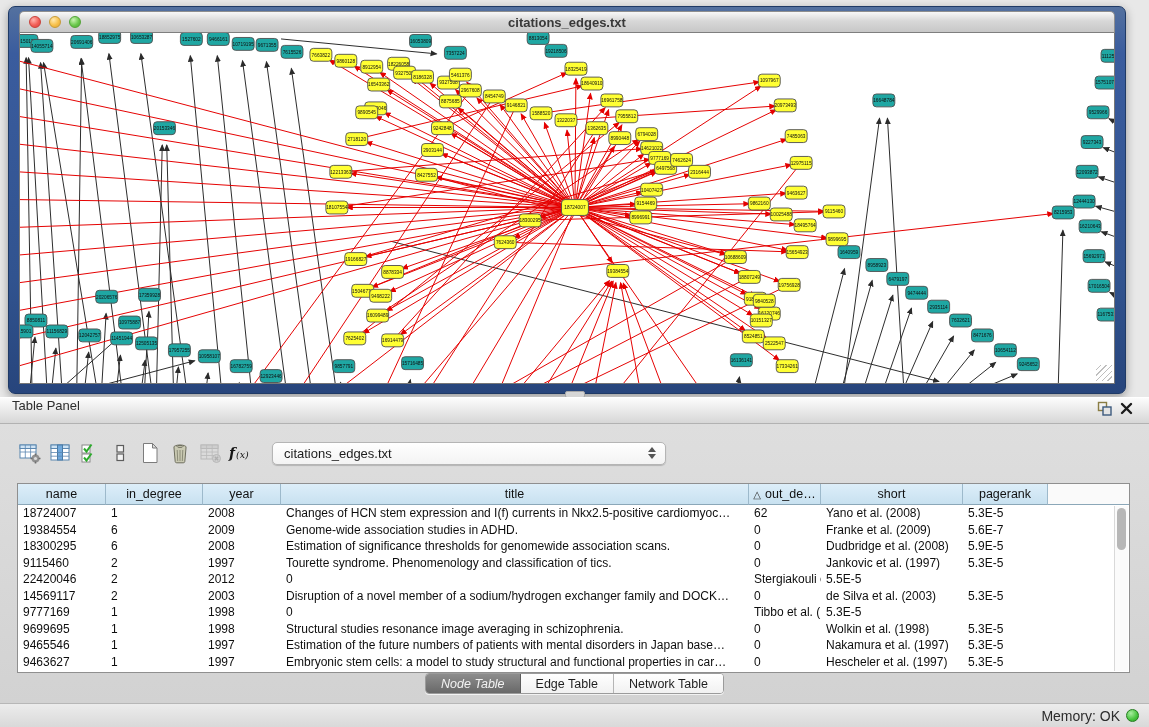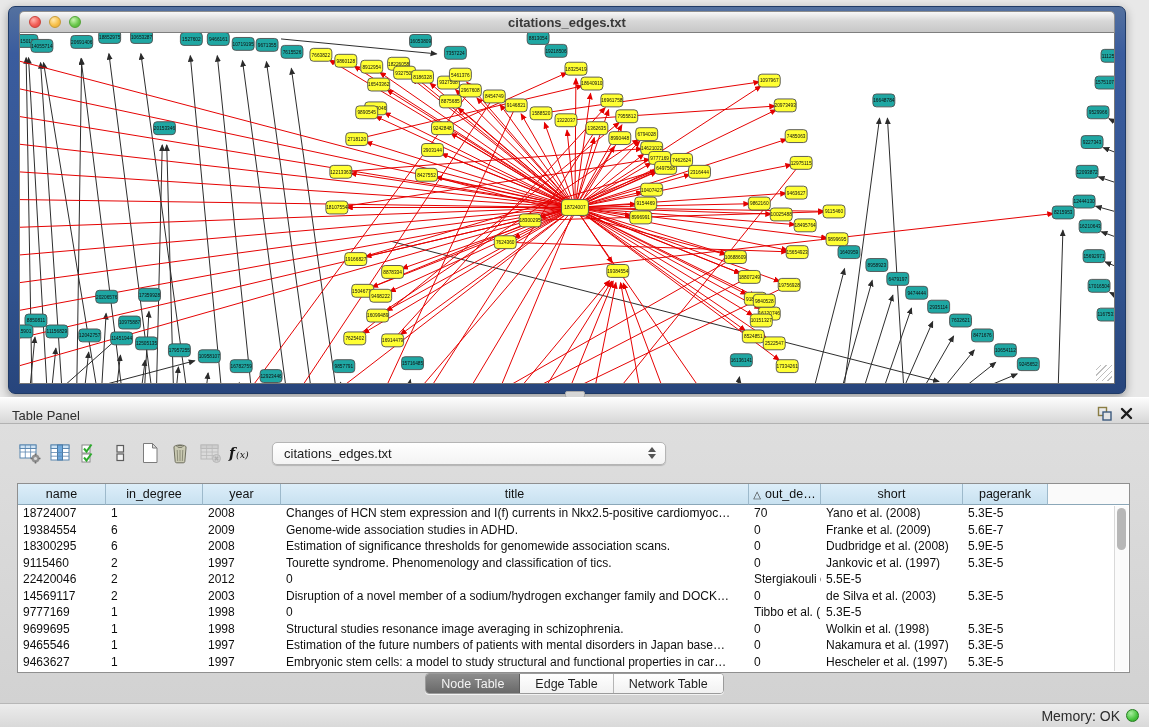--- a/index.html
+++ b/index.html
@@ -28,21 +28,21 @@
   .gcanvas svg { position:absolute; inset:0; width:100%; height:100%; }
   .grip { position:absolute; right:2px; bottom:2px; width:16px; height:16px; opacity:.55;
     background:repeating-linear-gradient(135deg,transparent 0 3px,#8a8a8a 3px 4px); }
 
   
   .notch { position:absolute; left:565px; top:391px; width:20px; height:7px;
     background:#d6d6d6; border:1px solid #a8a8a8; border-radius:2px; }
 
   
   .tpanel { position:absolute; left:0; top:397px; width:1149px; height:306px; background:#d4d4d4; }
-  .tpanel-header { height:27px; display:flex; align-items:flex-end; padding:0 12px;
+  .tpanel-header { height:27px; display:flex; align-items:flex-start; padding:0 12px;
     background:linear-gradient(#fcfcfc,#e2e2e2 70%,#d7d7d7);
     border-top:1px solid #ffffff; border-bottom:1px solid #b2b2b2; }
   .tpanel-title { font-size:13px; color:#2d2d2d; }
   .tpanel-header .spacer { flex:1; }
   .hdr-btn { width:22px; height:20px; display:flex; align-items:center; justify-content:center; cursor:default; }
 
   .tpanel-body { position:relative; height:279px;
     background:linear-gradient(#dedede,#d2d2d2); }
 
   
@@ -80,21 +80,21 @@
     border-radius:5px; background:#b7b7b7; }
 
   
   .tabs { position:absolute; left:0; right:0; top:249px; display:flex; justify-content:center; }
   .seg { display:flex; height:21px; border:1px solid #9b9b9b; border-radius:4px;
     overflow:hidden; background:#fdfdfd; box-shadow:0 1px 0 rgba(255,255,255,.7); }
   .seg-item { padding:0 15px; line-height:20px; font-size:12.5px; color:#1e1e1e;
     border-right:1px solid #b5b5b5; background:linear-gradient(#ffffff,#f1f1f1); }
   .seg-item:last-child { border-right:none; }
   .seg-item.active { background:linear-gradient(#8d8d8d,#686868); color:#f3f3f3;
-    border-right:1px solid #5d5d5d; }
+    border-right:1px solid #5d5d5d;font-style:italic; }
 
   
   .statusbar { position:absolute; left:0; top:703px; width:1149px; height:24px;
     background:linear-gradient(#ececec,#d9d9d9); border-top:1px solid #b7b7b7;
     display:flex; align-items:center; justify-content:flex-end; padding-right:10px; }
   .mem-label { font-size:14px; color:#2c2c2c; margin-right:6px; }
   .mem-dot { width:13px; height:13px; border-radius:50%;
     background:radial-gradient(circle at 35% 30%,#a9eda0,#46c33c 60%,#2e9e27);
     border:1px solid #237c1e; }
 </style>
@@ -660,21 +660,21 @@
             <span>pagerank</span>
           </div>
           <div class="th filler"></div>
         </div>
       <div id="tbody">
           <div class="trow">
             <div class="td">18724007</div>
             <div class="td">1</div>
             <div class="td">2008</div>
             <div class="td">Changes of HCN stem expression and I(f) currents in Nkx2.5-positive cardiomyoc…</div>
-            <div class="td">70</div>
+            <div class="td">62</div>
             <div class="td">Yano et al. (2008)</div>
             <div class="td">5.3E-5</div>
             <div class="td"></div>
           </div>
           <div class="trow">
             <div class="td">19384554</div>
             <div class="td">6</div>
             <div class="td">2009</div>
             <div class="td">Genome-wide association studies in ADHD.</div>
             <div class="td">0</div>

